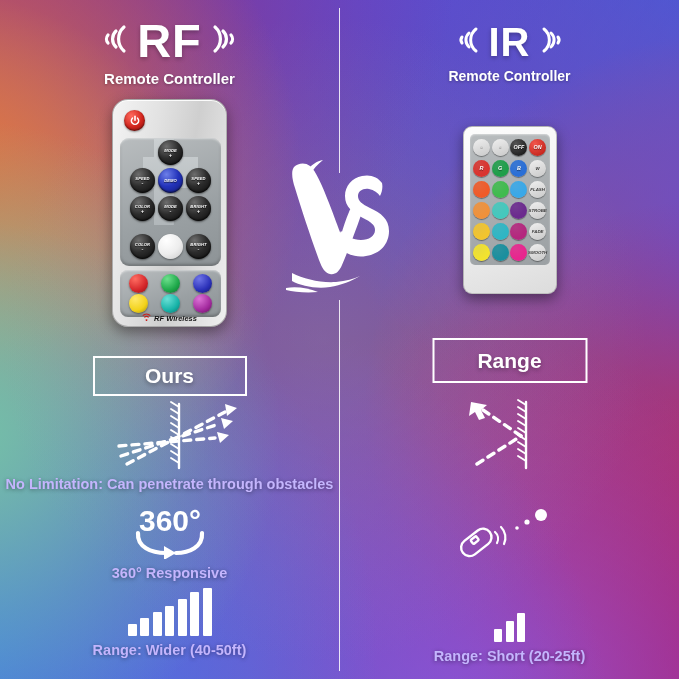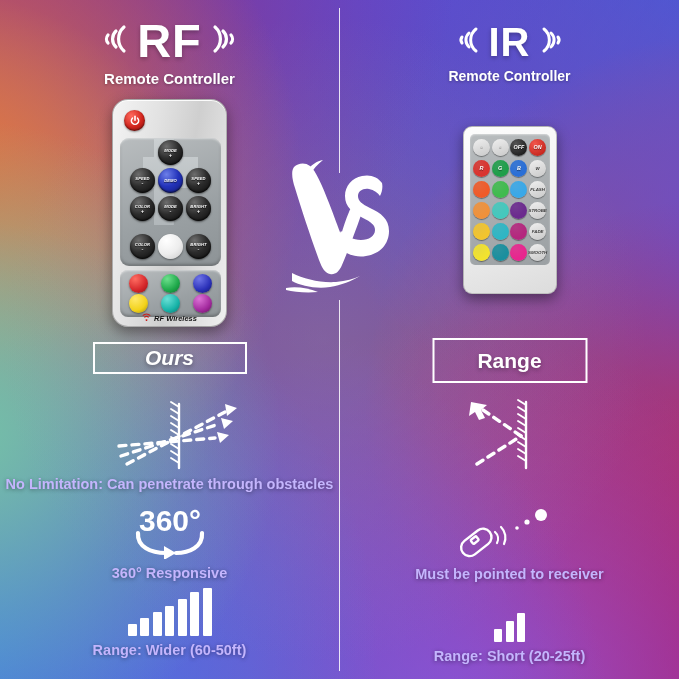--- a/index.html
+++ b/index.html
@@ -155,21 +155,21 @@
   .ir-btn.off { background:radial-gradient(circle at 34% 28%,#555,#0d0d0d); }
   .ir-btn.on  { background:radial-gradient(circle at 34% 28%,#f2564c,#b8160f); }
 
   
   .label-box {
     position:absolute; left:50%; transform:translateX(-50%);
     border:2.5px solid #fff; color:#fff; font-size:21px; font-weight:bold;
     display:flex; align-items:center; justify-content:center;
     text-shadow:0 2px 4px rgba(0,0,0,.3);
   }
-  .left  .label-box { top:342px; width:154px; height:32px;font-style:italic; }
+  .left  .label-box { top:356px; width:154px; height:40px; }
   .right .label-box { top:338px; width:155px; height:45px; }
 
   
   .feature { position:absolute; left:0; width:100%; text-align:center; color:#c4b5fd; }
   .feature .art { display:flex; align-items:flex-end; justify-content:center; }
   .feature .cap {
     font-size:14.5px; font-weight:bold; margin-top:6px;
     text-shadow:0 1px 4px rgba(0,0,0,.4); white-space:nowrap;
   }
   .f1 { top:398px; }
@@ -370,21 +370,21 @@
       <div class="bars">
         <i style="height:12px"></i>
         <i style="height:18px"></i>
         <i style="height:24px"></i>
         <i style="height:30px"></i>
         <i style="height:37px"></i>
         <i style="height:44px"></i>
         <i style="height:48px"></i>
       </div>
     </div>
-    <div class="cap">Range: Wider (60-50ft)</div>
+    <div class="cap">Range: Wider (40-50ft)</div>
   </div>
 
 </div>
 
 <div class="col right">
 
   <div class="head">
     <div class="row">
       <span>
         <svg width="23" height="30" viewBox="0 0 23 30">
@@ -473,21 +473,20 @@
           <path d="M60 24 A9 9 0 0 1 62 35"></path>
           <path d="M66 19 A15 15 0 0 1 69 36"></path>
         </g>
         <g fill="#fff">
           <circle cx="82" cy="20" r="1.8"></circle>
           <circle cx="92" cy="14" r="2.6"></circle>
           <circle cx="106" cy="7" r="6"></circle>
         </g>
       </svg>
     </div>
-    <div class="cap">Must be pointed to receiver</div>
   </div>
 
   <div class="feature f3">
     <div class="art">
       <div class="bars">
         <i style="height:13px"></i>
         <i style="height:21px"></i>
         <i style="height:29px"></i>
       </div>
     </div>

